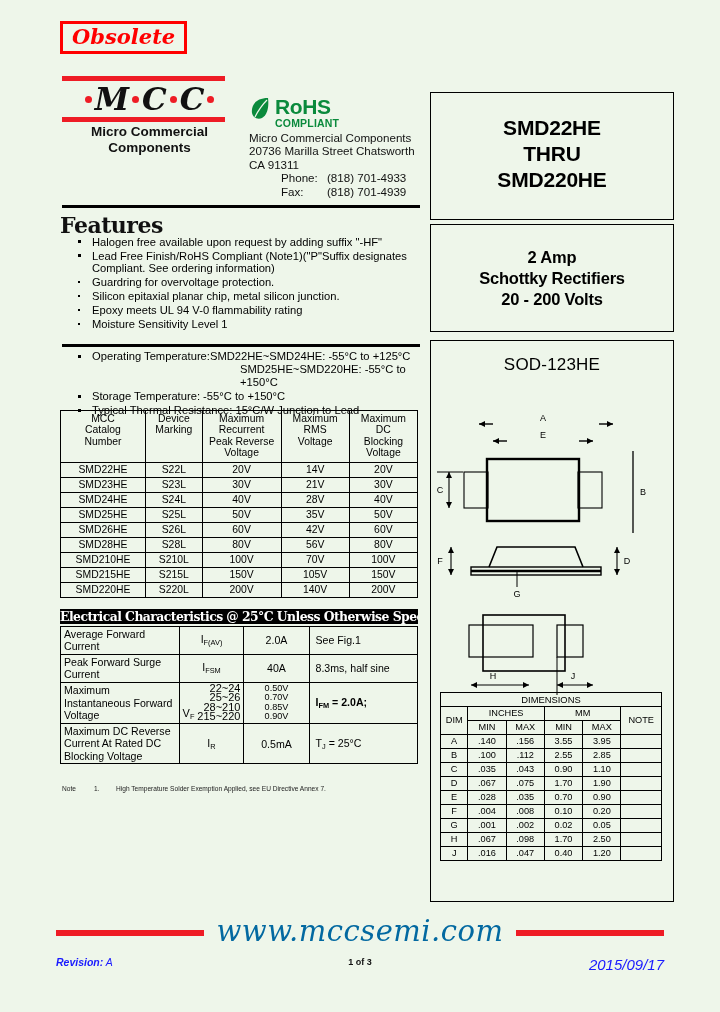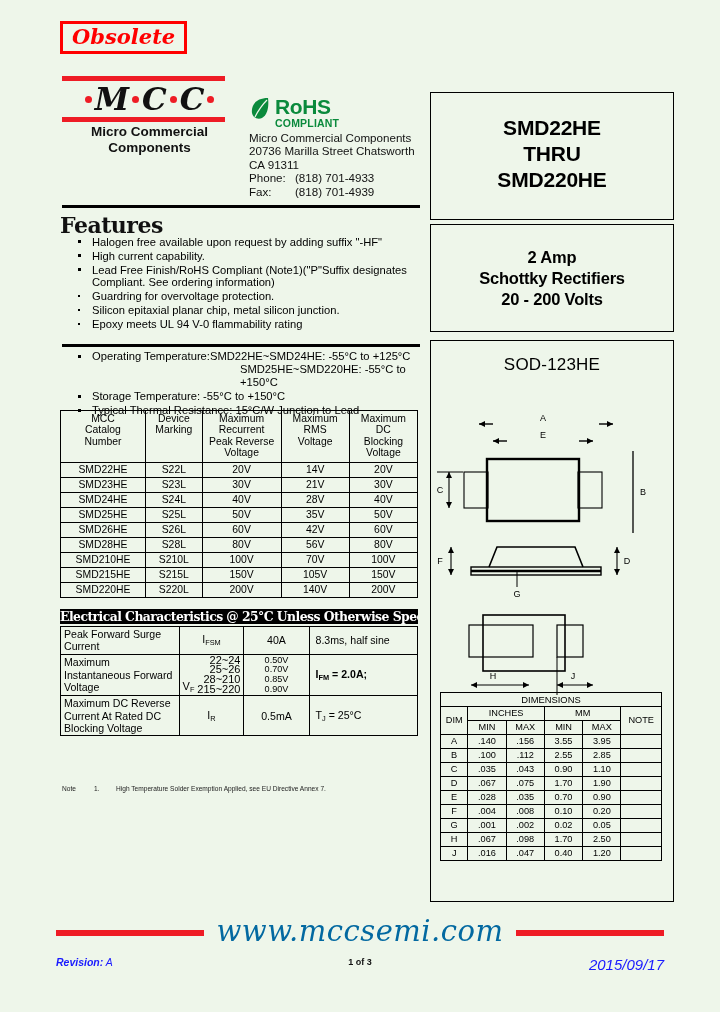--- a/index.html
+++ b/index.html
@@ -46,21 +46,21 @@
   .rohs{position:absolute;left:250px;top:96px;display:flex;align-items:flex-start;gap:5px;}
   .rohs .leaf{width:20px;height:26px;position:relative;}
   .rohs .leaf svg{display:block;}
   .rohs .txt{line-height:1;}
   .rohs .r1{font-weight:bold;font-size:21px;color:#0a8a3c;letter-spacing:-0.4px;}
   .rohs .r2{font-weight:bold;font-size:10.5px;color:#0a8a3c;letter-spacing:0.2px;margin-top:1px;}
   .addr{
     position:absolute;left:249px;top:131px;
     font-size:11.6px;line-height:13.4px;color:#111;
   }
-  .addr .rowf{display:flex;}
+  .addr .rowf{display:flex;margin-left:32px;}
   .addr .lbl{display:inline-block;width:46px;}
 
   .hr-head{position:absolute;left:62px;top:205px;width:358px;height:3px;background:#000;}
 
   
   .features-title{
     position:absolute;left:60px;top:212px;
     font-family:"DejaVu Serif", serif;
     font-weight:bold;font-size:22px;color:#111;letter-spacing:-0.5px;
   }
@@ -242,28 +242,28 @@
       <span class="lbl">Fax:</span>
       <span>(818) 701-4939</span>
     </div>
   </div>
 
   <div class="hr-head"></div>
 
   <div class="features-title">Features</div>
   <ul class="feat">
     <li><span>Halogen free available upon request by adding suffix "-HF"</span></li>
-    <li><span>High current capability.</span></li>
     <li>
       <span>Lead Free Finish/RoHS Compliant (Note1)("P"Suffix designates</span>
       <span class="cont">Compliant.  See ordering information)</span>
     </li>
     <li class="sm"><span>Guardring for overvoltage protection.</span></li>
     <li class="sm"><span>Silicon epitaxial planar chip, metal silicon junction.</span></li>
     <li class="sm"><span>Epoxy meets UL 94 V-0 flammability rating</span></li>
+    <li class="sm"><span>Moisture Sensitivity Level 1</span></li>
   </ul>
 
   <div class="hr-feat"></div>
 
   <ul class="temps">
     <li>
       <span>Operating Temperature:SMD22HE~SMD24HE: -55°C to +125°C</span>
       <span class="ind">SMD25HE~SMD220HE: -55°C to +150°C</span>
     </li>
     <li><span>Storage Temperature: -55°C to +150°C</span></li>
@@ -366,20 +366,26 @@
           <td class="dc">200V</td>
         </tr>
       </tbody>
   </table>
 
   <div class="ecbar">Electrical Characteristics @ 25°C Unless Otherwise Specified</div>
 
   <table class="et">
     <tbody>
       <tr>
+        <td class="p">Average Forward Current</td>
+        <td class="sym"><span>I</span><span class="sub">F(AV)</span></td>
+        <td class="val">2.0A</td>
+        <td class="cond">See Fig.1</td>
+      </tr>
+      <tr>
         <td class="p">Peak Forward Surge Current</td>
         <td class="sym"><span>I</span><span class="sub">FSM</span></td>
         <td class="val">40A</td>
         <td class="cond">8.3ms, half sine</td>
       </tr>
       <tr>
         <td class="p">Maximum Instantaneous Forward Voltage</td>
         <td class="sym">
           <div class="vfwrap">
             <span class="vlab"><span>V</span><span class="sub">F</span></span>

